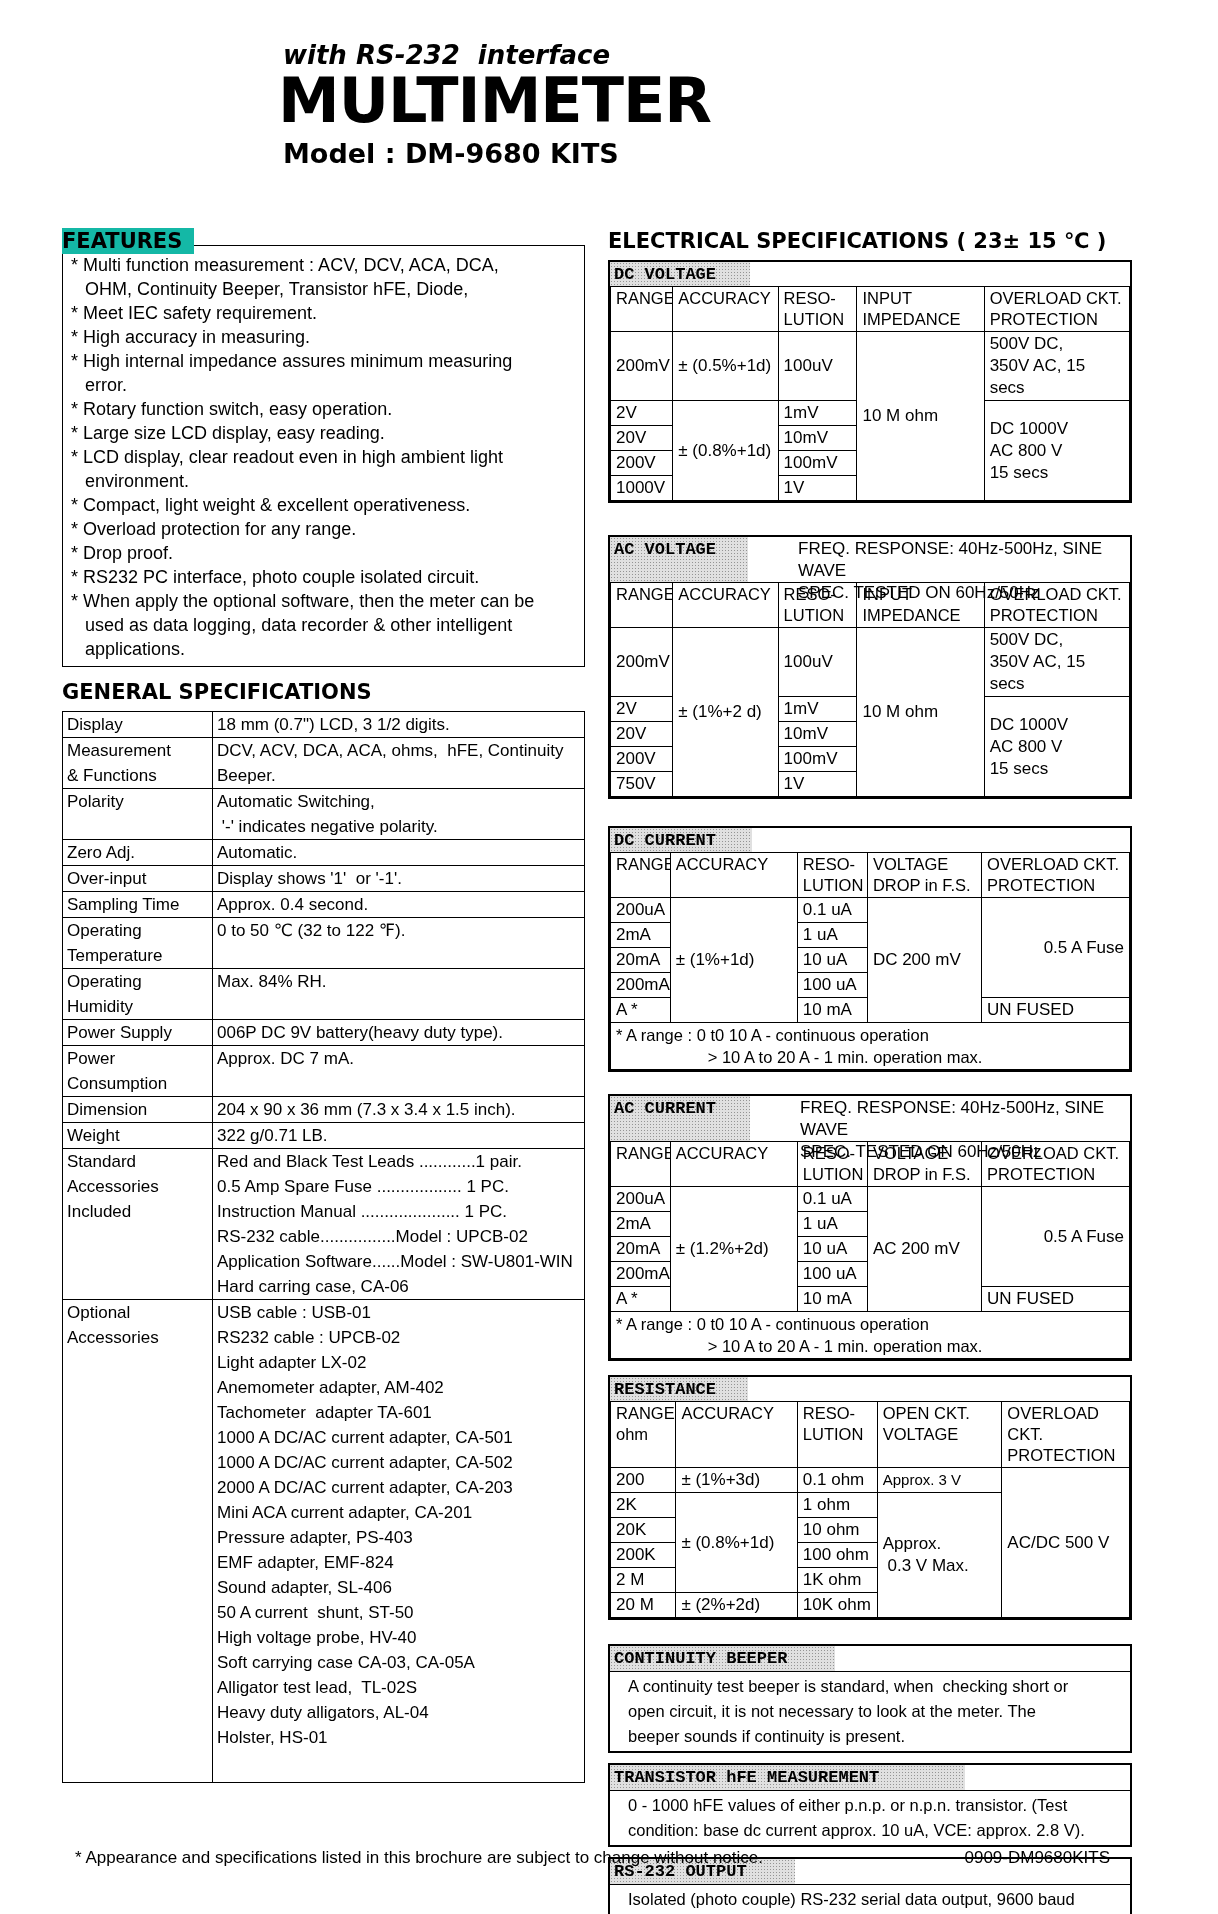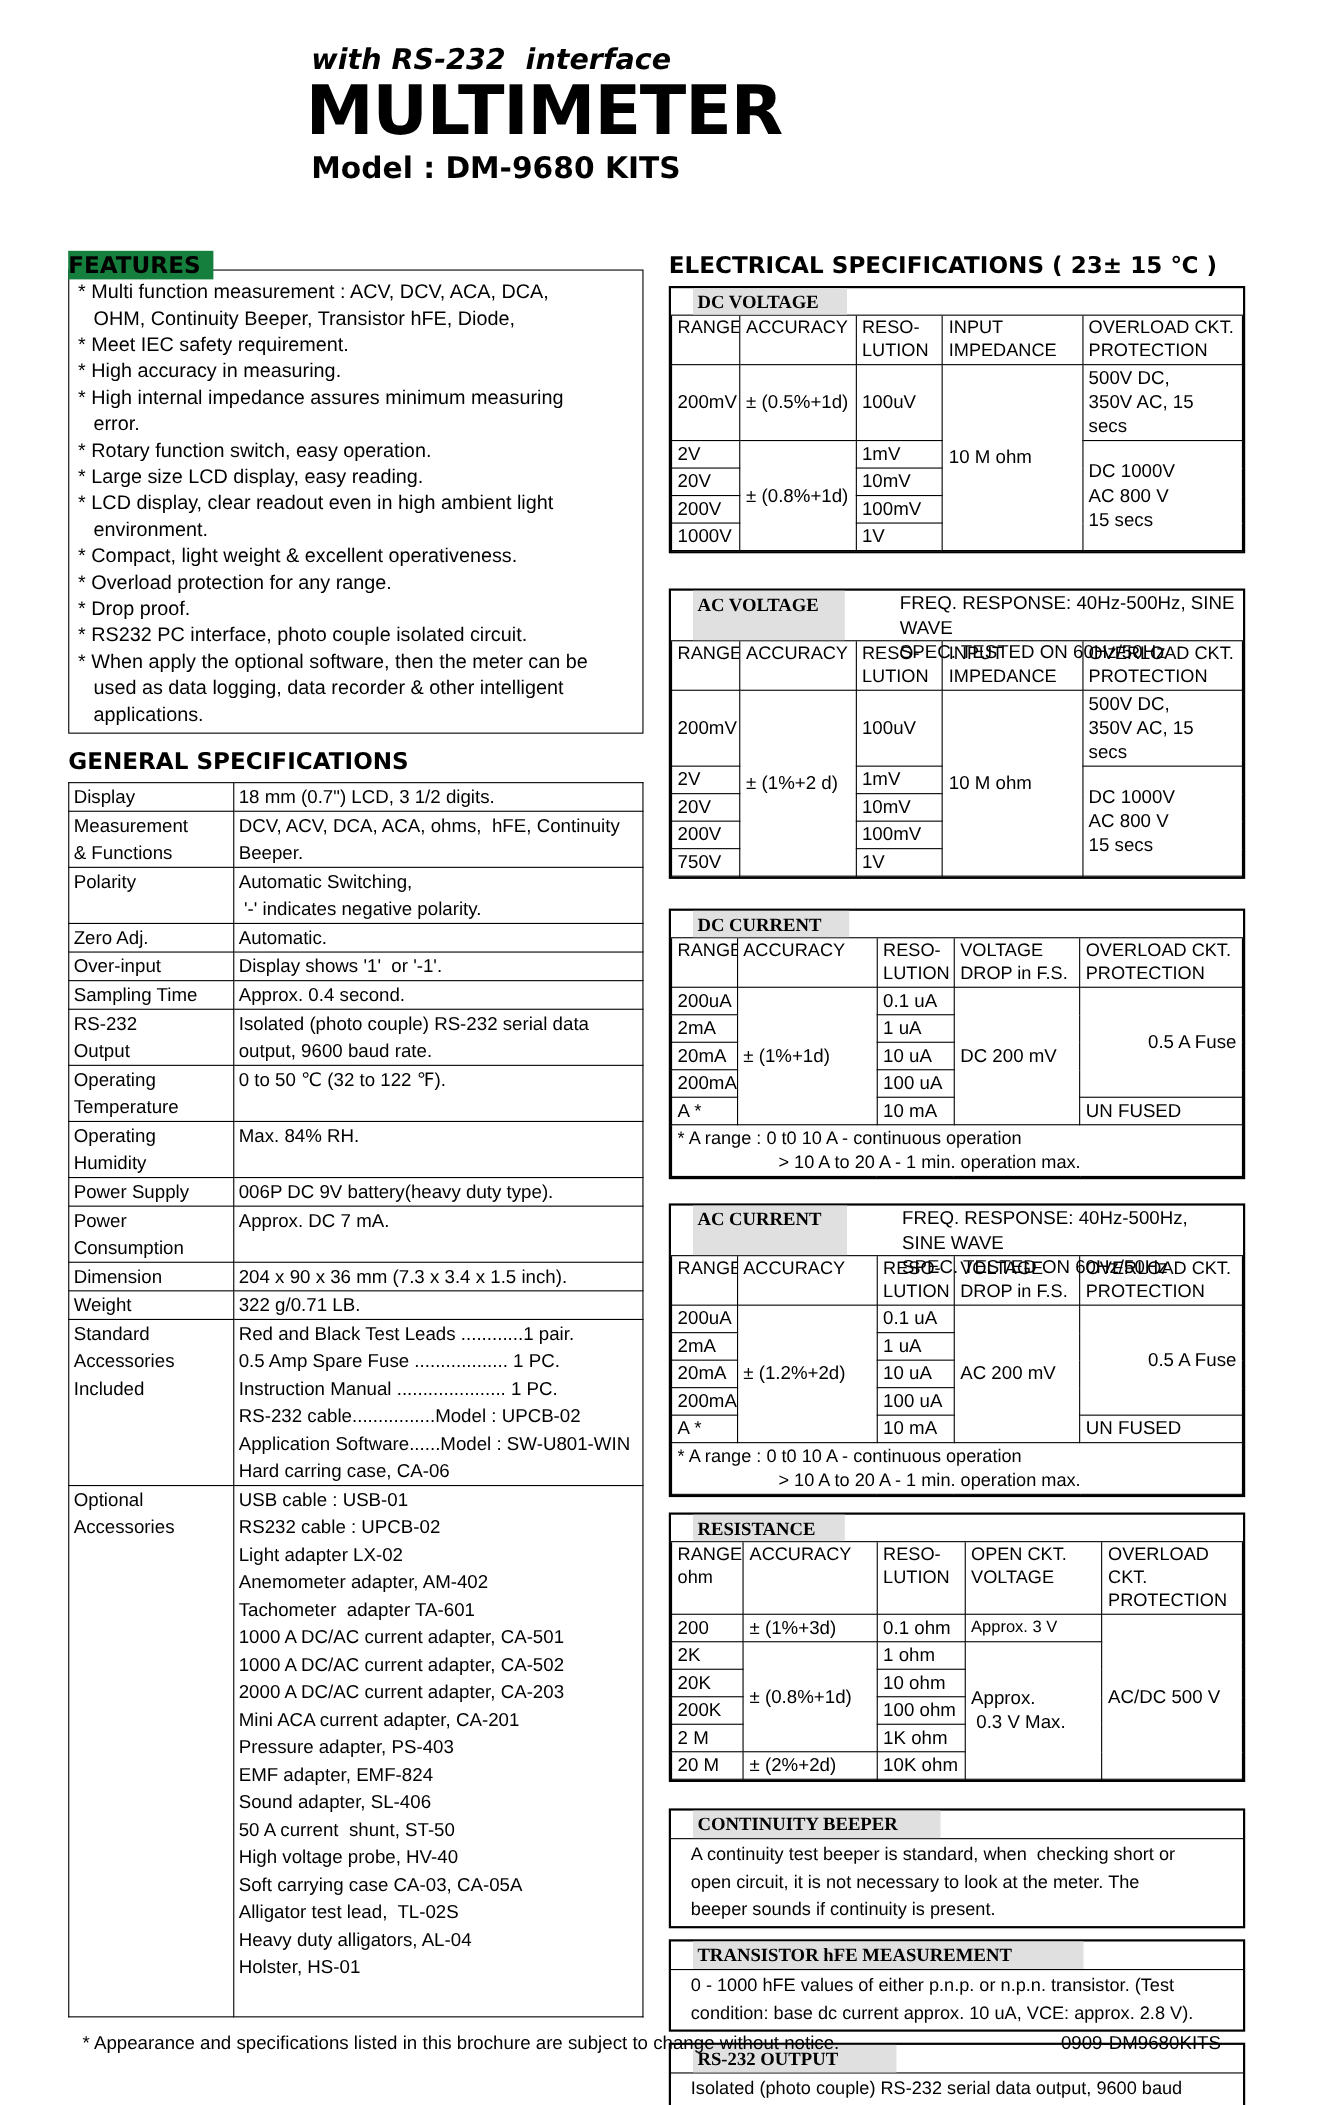--- a/index.html
+++ b/index.html
@@ -12,21 +12,21 @@
 
   
   .hdr-tag   { position:absolute; left:283px; top:40px;  font:italic bold 26px "DejaVu Sans",sans-serif; white-space:pre; }
   .hdr-title { position:absolute; left:278px; top:64px;  font-family:"DejaVu Sans",sans-serif; font-weight:bold; font-size:62px; letter-spacing:-1px; white-space:pre; }
   .hdr-model { position:absolute; left:283px; top:138px; font-family:"DejaVu Sans",sans-serif; font-weight:bold; font-size:27px; white-space:pre; }
 
   
   .left-col  { position:absolute; left:62px;  top:228px; width:523px; }
   .right-col { position:absolute; left:608px; top:228px; width:524px; }
   .sect-h { font-family:"DejaVu Sans",sans-serif; font-weight:bold; font-size:21px; line-height:26px; }
-  .feat-h { position:relative; z-index:2; background:#15803d; display:inline-block; padding-right:12px; }
+  .feat-h { position:relative; z-index:2; background:#14b8a6; display:inline-block; padding-right:12px; }
 
   
   .fbox { border:1px solid #000; margin-top:-9px; padding:7px 6px 5px 8px; position:relative; z-index:1; }
   .feat { font-size:18px; line-height:24px; padding-left:14px; text-indent:-14px; white-space:pre-wrap; }
   .feat::before { content:"* "; }
 
   
   .gt { width:100%; border-collapse:collapse; table-layout:fixed; margin-top:6px; }
   .gt td { border:1px solid #000; vertical-align:top; padding:0 4px; font-size:17px; line-height:25px; white-space:pre-wrap; overflow:hidden; }
   .rh25{height:25px} .rh50{height:50px} .rh150{height:150px} .rh483{height:483px}
@@ -34,22 +34,22 @@
 
   
   .etbl, .pbox { border:2px solid #000; }
   .etitle { display:flex; align-items:stretch; border-bottom:1px solid #000; }
   .h1 { height:25px; } .h2 { height:46px;gap:44px; }
   .gray-band {
     flex:0 0 auto; display:block;
     background-color:#e0e0e0;
     background-image:radial-gradient(#949494 22%, rgba(0,0,0,0) 23%);
     background-size:3px 3px;
-    font-family:Liberation Serif, serif; font-weight:bold; font-size:17px;
-    line-height:23px; padding:1px 4px; white-space:pre;margin-left:20px;
+    font-family:Liberation Mono, monospace; font-weight:bold; font-size:17px;
+    line-height:23px; padding:1px 4px; white-space:pre;
   }
   .title-note { font-size:17px; line-height:22px; padding:1px 6px; white-space:pre-wrap; }
 
   .et { width:100%; border-collapse:collapse; table-layout:fixed; font-size:17px; }
   .et td { border:1px solid #000; padding:1px 5px; height:23px; line-height:22px; vertical-align:middle; overflow:hidden; }
   .et tr:first-child td { border-top:none; }
   .hrow td { font-size:16.5px; line-height:21px; vertical-align:top; white-space:pre-line; height:44px; }
   .vtop { vertical-align:top; }
   .pt22 { padding-top:22px; }
   .pt44 { padding-top:44px; }
@@ -125,26 +125,20 @@
             <td>Zero Adj.</td>
             <td>Automatic.</td>
           </tr>
         <tr class="rh25">
             <td>Over-input</td>
             <td>Display shows '1'  or '-1'.</td>
           </tr>
         <tr class="rh25">
             <td>Sampling Time</td>
             <td>Approx. 0.4 second.</td>
-          </tr>
-        <tr class="rh50">
-            <td>RS-232
-Output</td>
-            <td>Isolated (photo couple) RS-232 serial data
-output, 9600 baud rate.</td>
           </tr>
         <tr class="rh50">
             <td>Operating
 Temperature</td>
             <td>0 to 50 ℃ (32 to 122 ℉).</td>
           </tr>
         <tr class="rh50">
             <td>Operating
 Humidity</td>
             <td>Max. 84% RH.</td>

